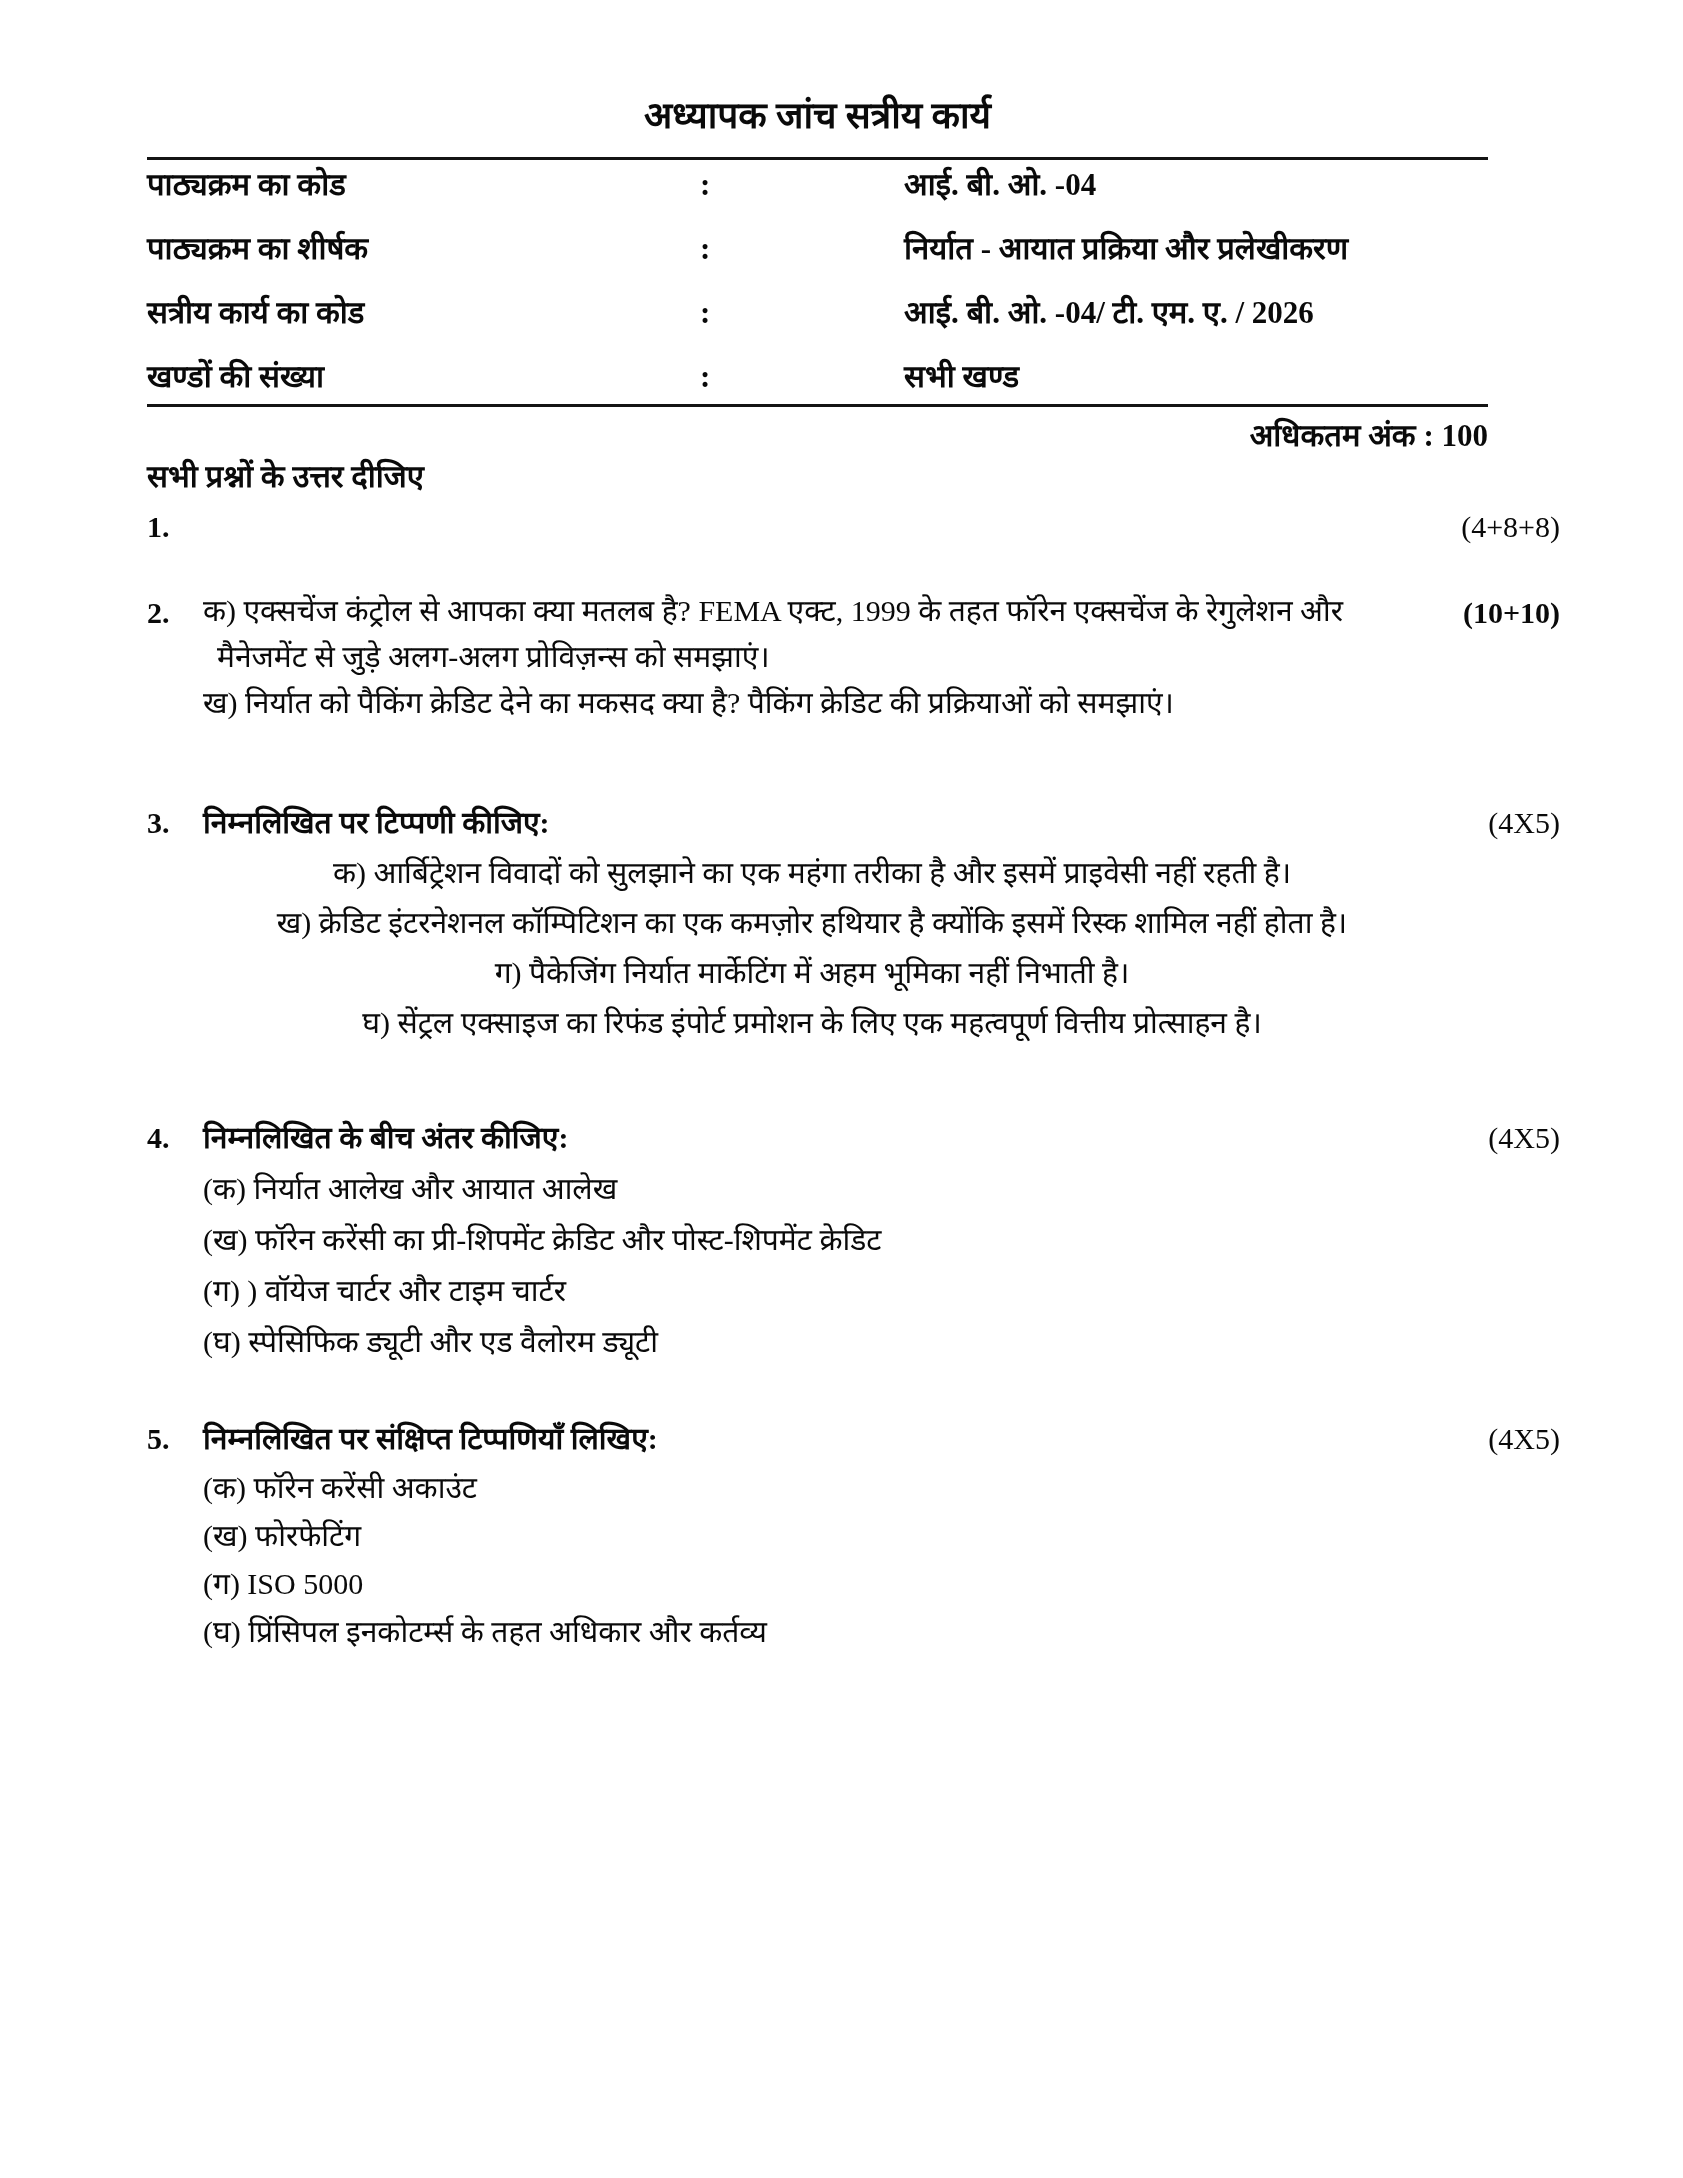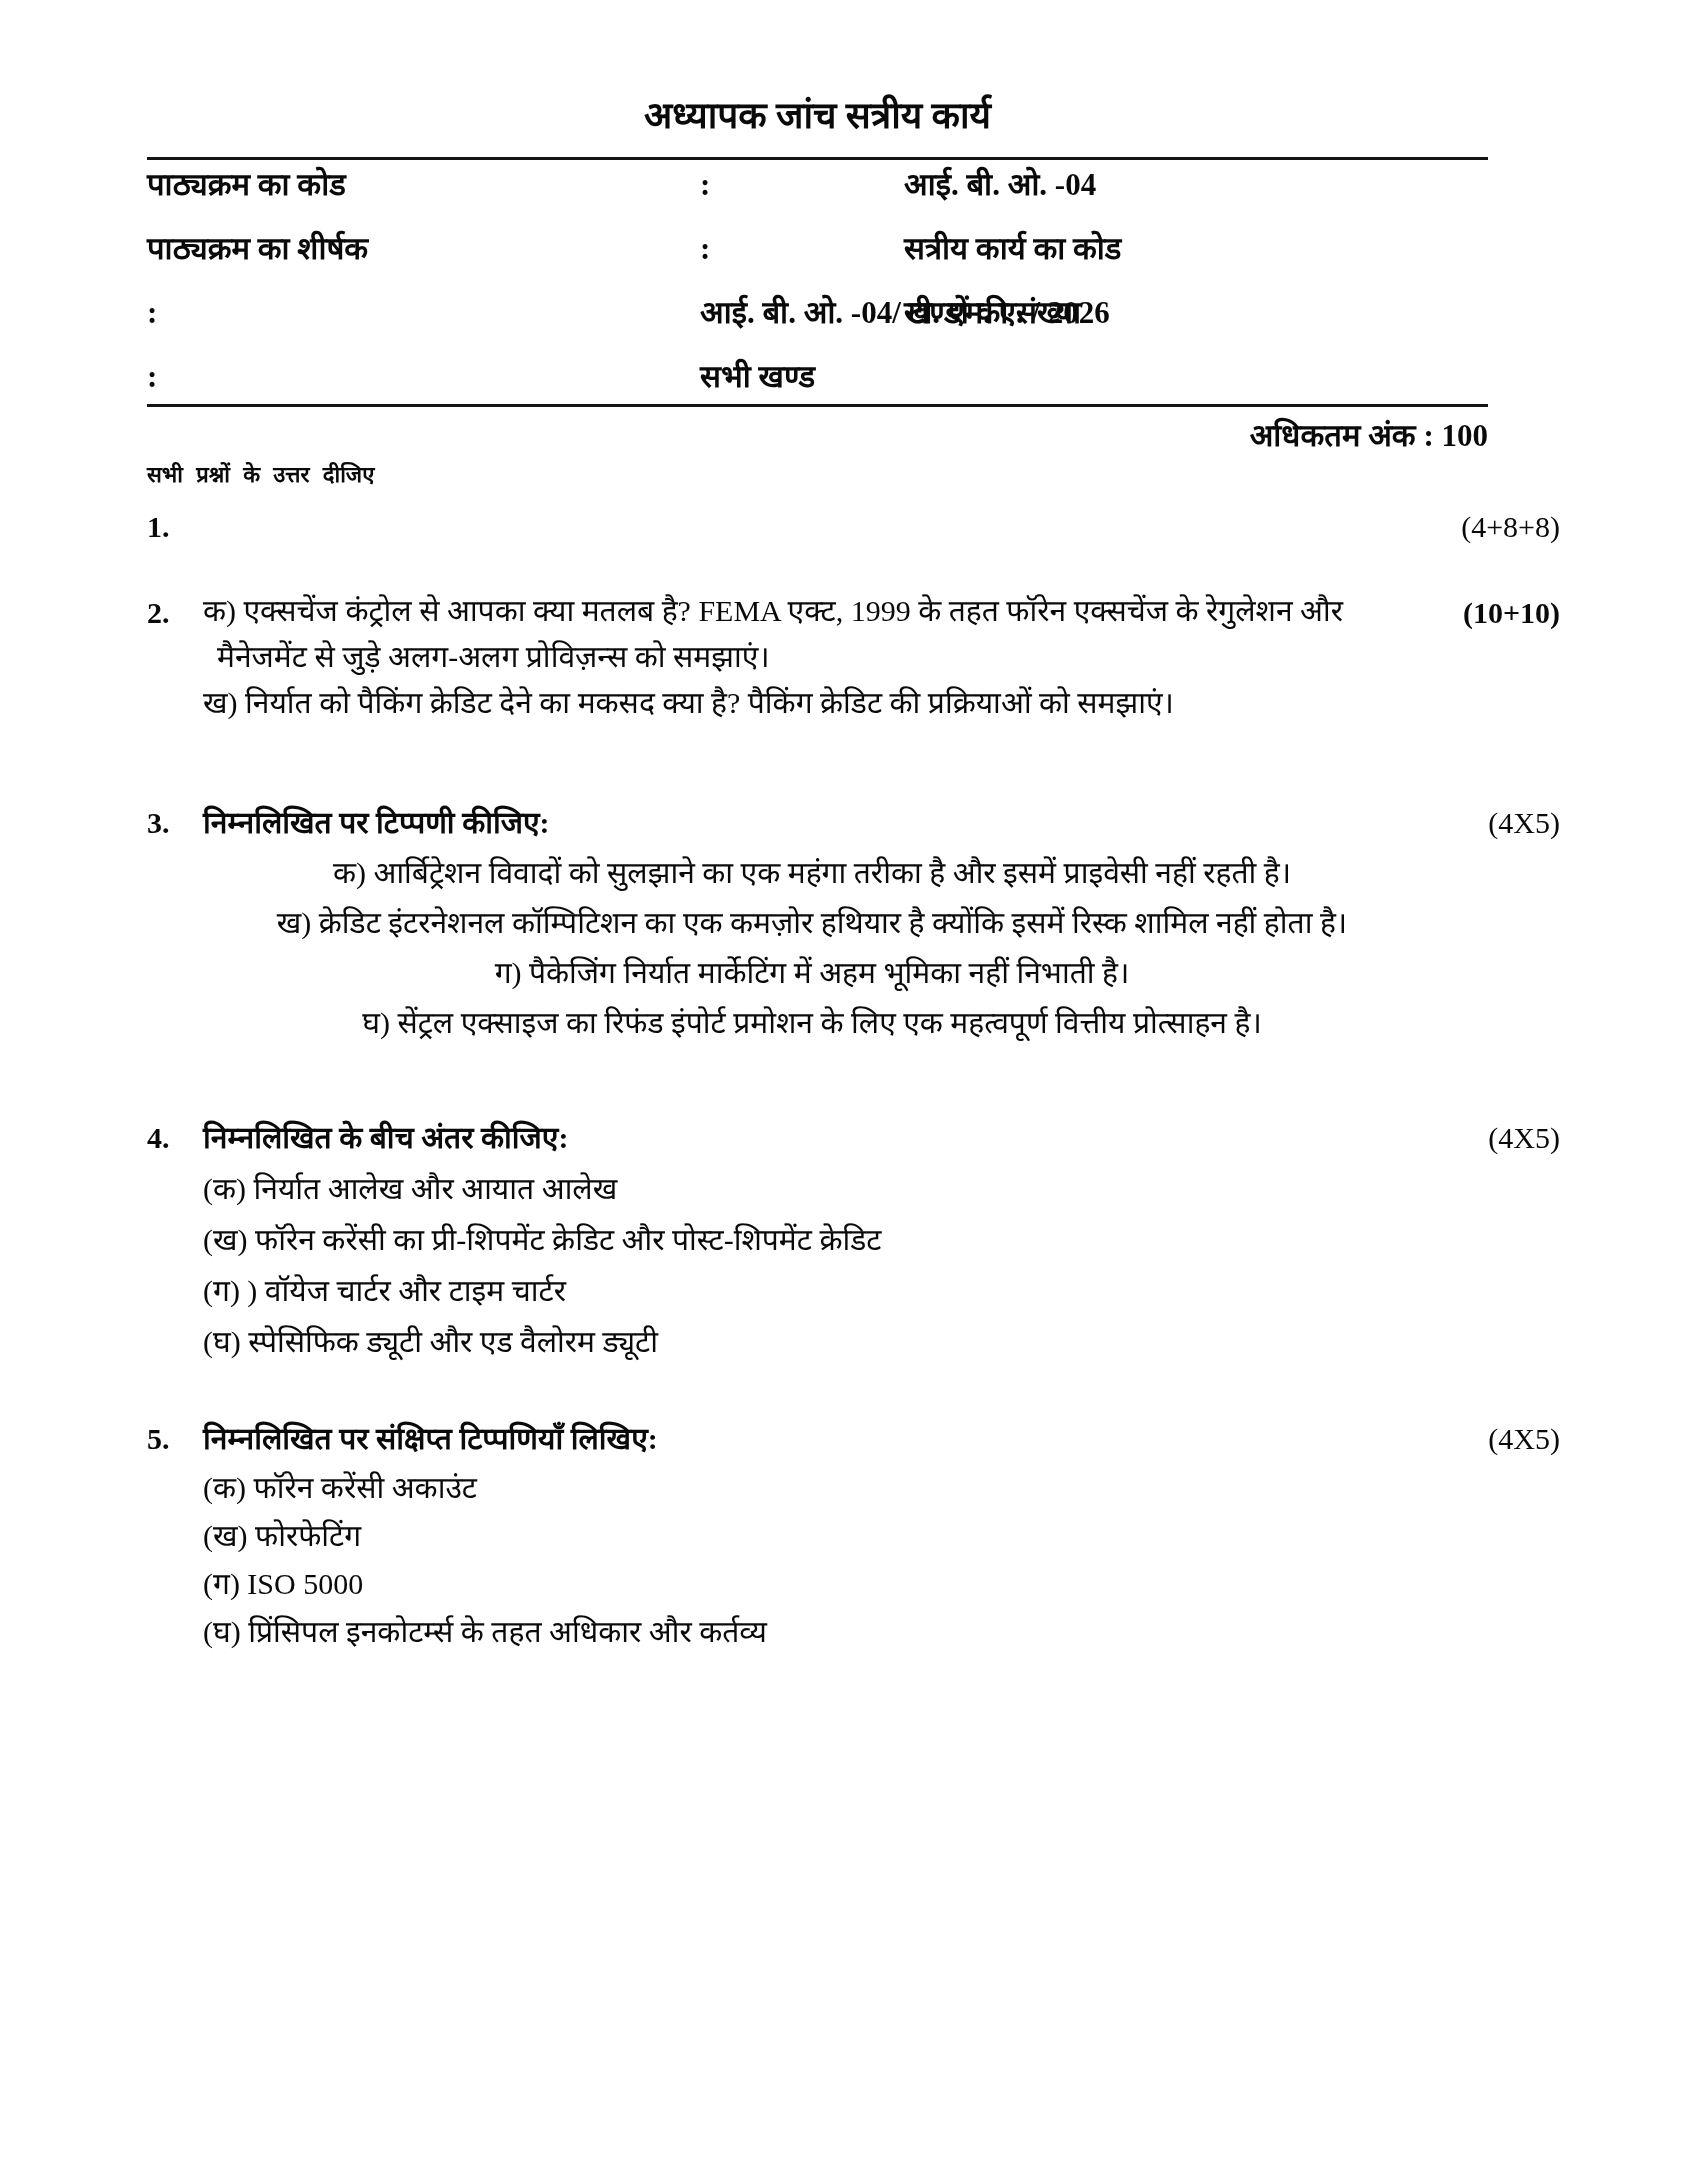--- a/index.html
+++ b/index.html
@@ -42,25 +42,24 @@
 
   .max-marks {
     width: 1341px;
     text-align: right;
     font-size: 31px;
     font-weight: bold;
     line-height: 38px;
     margin-top: 10px;
   }
   .instruction {
-    font-size: 22px;
+    font-size: 31px;
     font-weight: bold;
     line-height: 38px;
     margin-top: 3px;
-    font-family: Liberation Mono, monospace;
   }
 
   .question { display: flex; align-items: flex-start; }
   .qnum {
     width: 56px;
     flex: 0 0 56px;
     font-weight: bold;
     font-size: 30px;
     line-height: 49px;
   }
@@ -99,20 +98,21 @@
 
     <h1 class="doc-title">अध्यापक जांच सत्रीय कार्य</h1>
 
     <div class="header-table">
       <div class="cell">पाठ्यक्रम का कोड</div>
       <div class="cell">:</div>
       <div class="cell">आई. बी. ओ. -04</div>
 
       <div class="cell">पाठ्यक्रम का शीर्षक</div>
       <div class="cell">:</div>
+      <div class="cell">निर्यात - आयात प्रक्रिया और प्रलेखीकरण</div>
 
       <div class="cell">सत्रीय कार्य का कोड</div>
       <div class="cell">:</div>
       <div class="cell">आई. बी. ओ. -04/  टी. एम. ए. / 2026</div>
 
       <div class="cell">खण्डों की संख्या</div>
       <div class="cell">:</div>
       <div class="cell">सभी खण्ड</div>
     </div>
 

